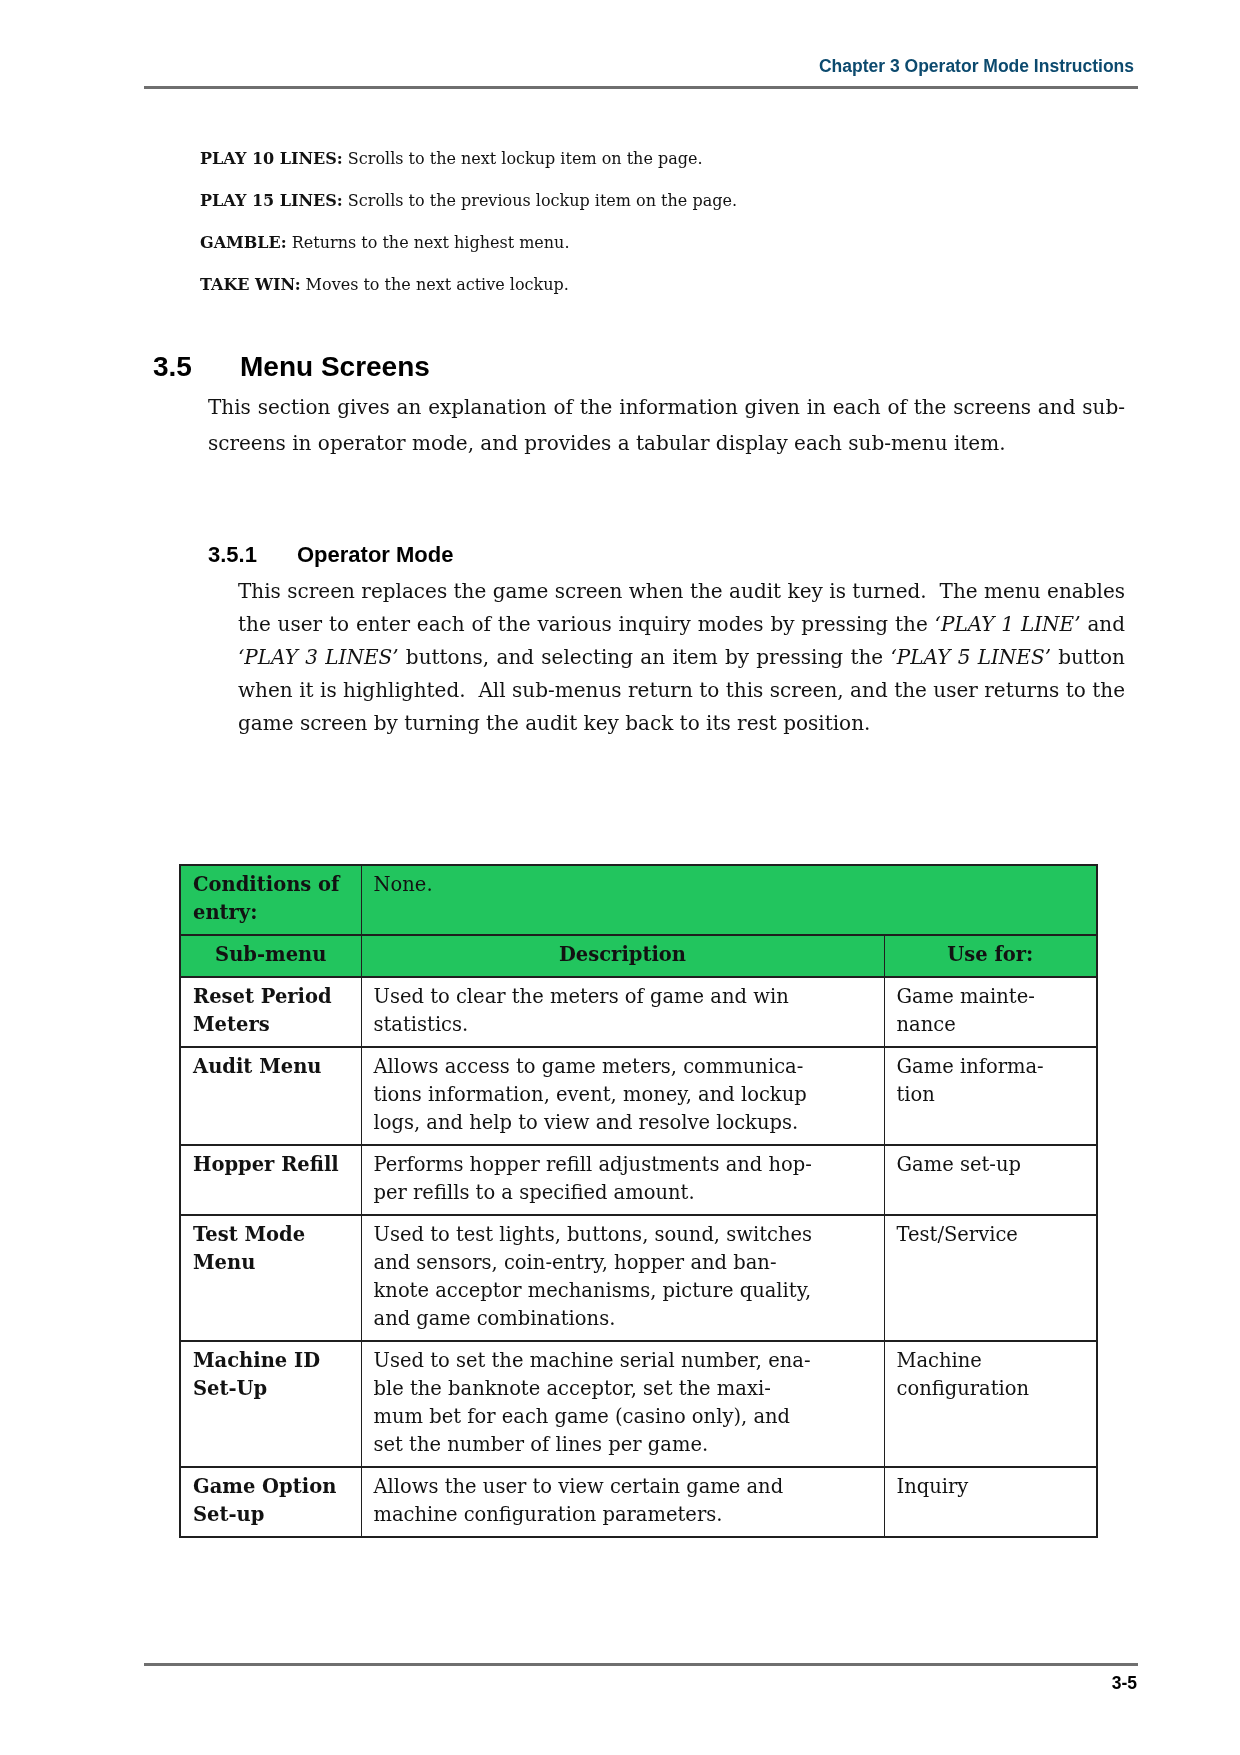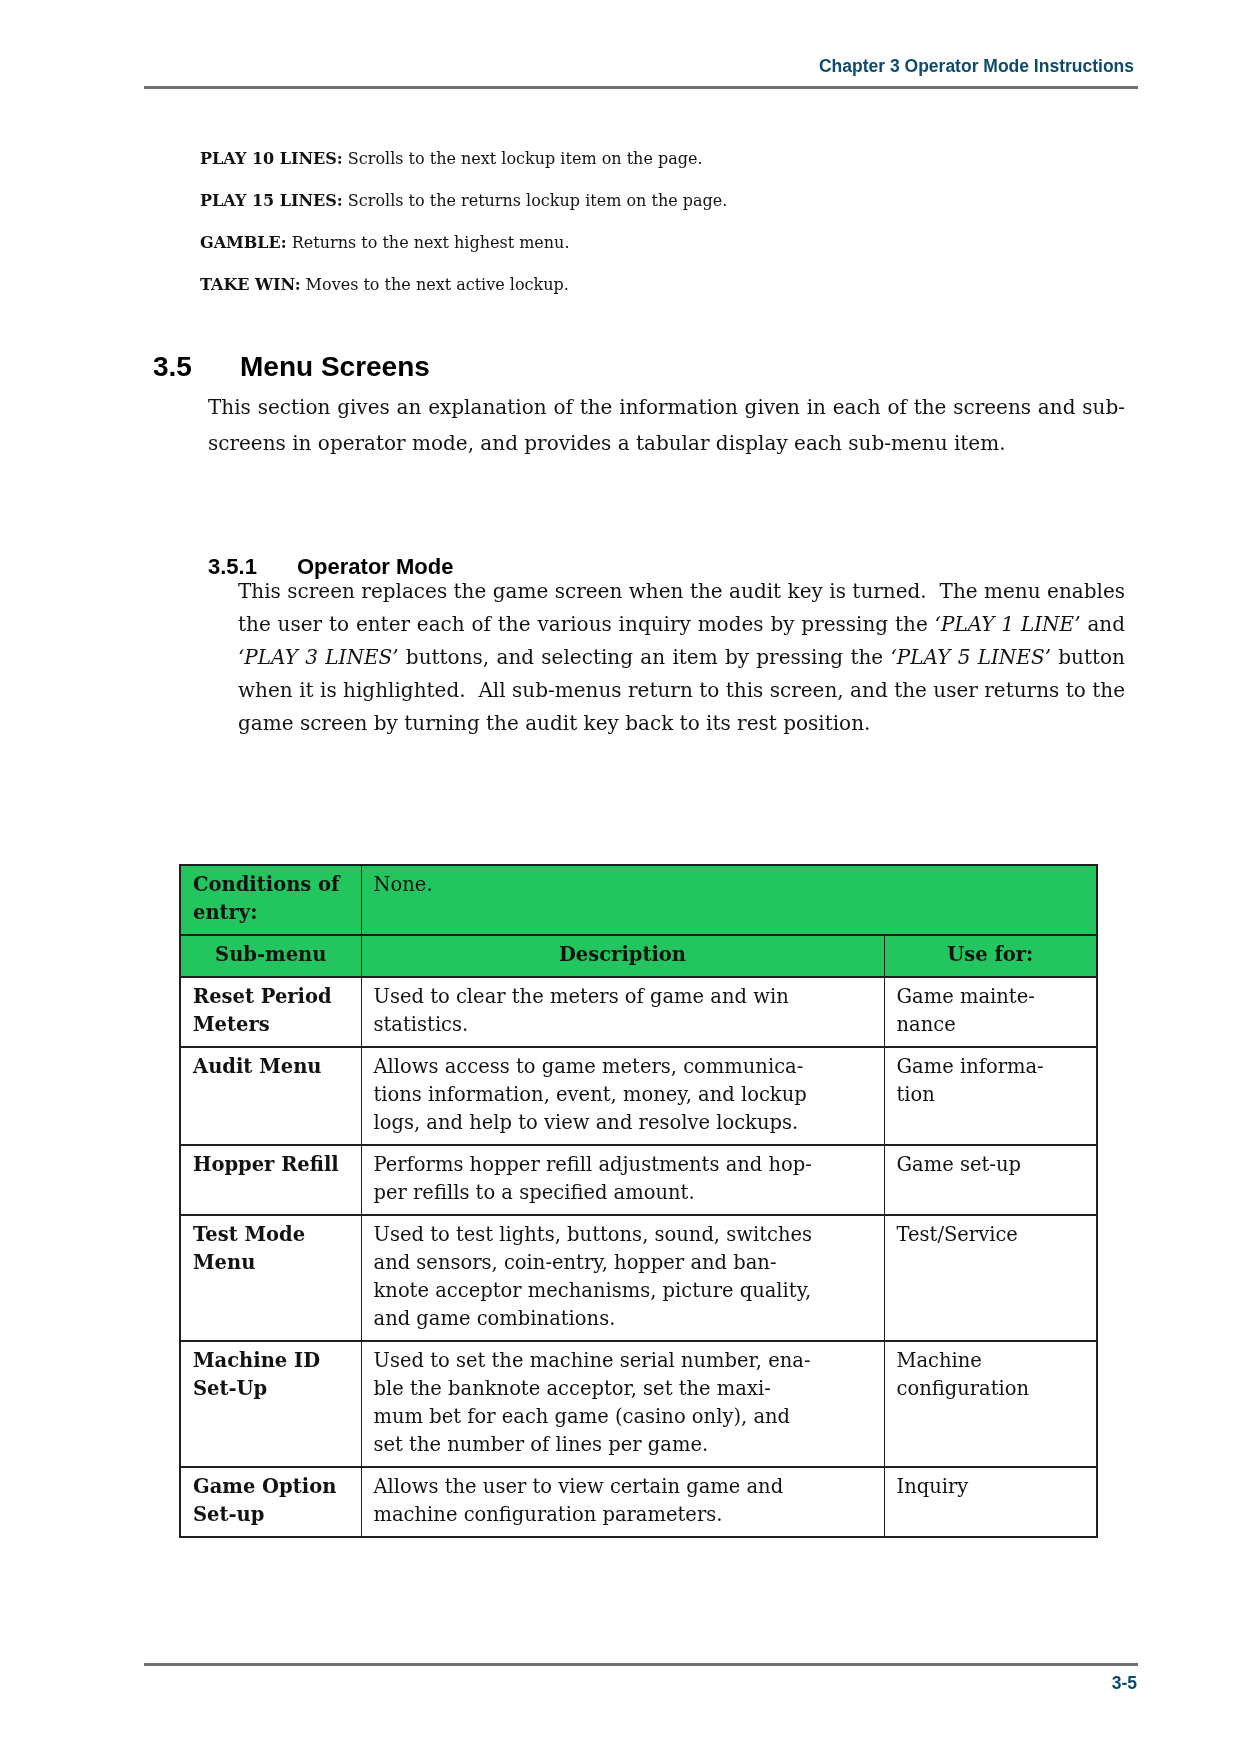--- a/index.html
+++ b/index.html
@@ -32,21 +32,21 @@
   }
   .rule-top { top: 86px; }
   .rule-bottom { top: 1663px; }
   .page-number {
     position: absolute;
     top: 1673px;
     right: 103px;
     font-family: "Liberation Sans", sans-serif;
     font-weight: bold;
     font-size: 17.5px;
-    color: #0c4a6e;
+    color: #000000;
   }
 
   
   .note {
     position: absolute;
     left: 200px;
     width: 930px;
     font-size: 16px;
     line-height: 28px;
     white-space: nowrap;
@@ -72,21 +72,21 @@
   .subsec-heading {
     position: absolute;
     top: 542px;
     left: 208px;
     font-family: "Liberation Sans", sans-serif;
     font-weight: bold;
     font-size: 22px;
     color: #000000;
     white-space: nowrap;
   }
-  .subsec-heading .num { display: inline-block; width: 89px; margin-top: 12px; }
+  .subsec-heading .num { display: inline-block; width: 89px; }
 
   
   .sec-body {
     position: absolute;
     top: 389px;
     left: 208px;
     width: 917px;
     font-size: 20px;
     line-height: 36px;
     text-align: justify;
@@ -144,21 +144,21 @@
 </style>
 </head>
 <body>
 
 <div class="page">
 
   <div class="running-header">Chapter 3 Operator Mode Instructions</div>
   <div class="rule rule-top"></div>
 
   <div class="note note-1"><b>PLAY 10 LINES:</b><span> Scrolls to the next lockup item on the page.</span></div>
-  <div class="note note-2"><b>PLAY 15 LINES:</b><span> Scrolls to the returns lockup item on the page.</span></div>
+  <div class="note note-2"><b>PLAY 15 LINES:</b><span> Scrolls to the previous lockup item on the page.</span></div>
   <div class="note note-3"><b>GAMBLE:</b><span> Returns to the next highest menu.</span></div>
   <div class="note note-4"><b>TAKE WIN:</b><span> Moves to the next active lockup.</span></div>
 
   <div class="sec-heading">
     <span class="num">3.5</span><span>Menu Screens</span>
   </div>
   <div class="sec-body">This section gives an explanation of the information given in each of the screens and sub-screens in operator mode, and provides a tabular display each sub-menu item.</div>
 
   <div class="subsec-heading">
     <span class="num">3.5.1</span><span>Operator Mode</span>

